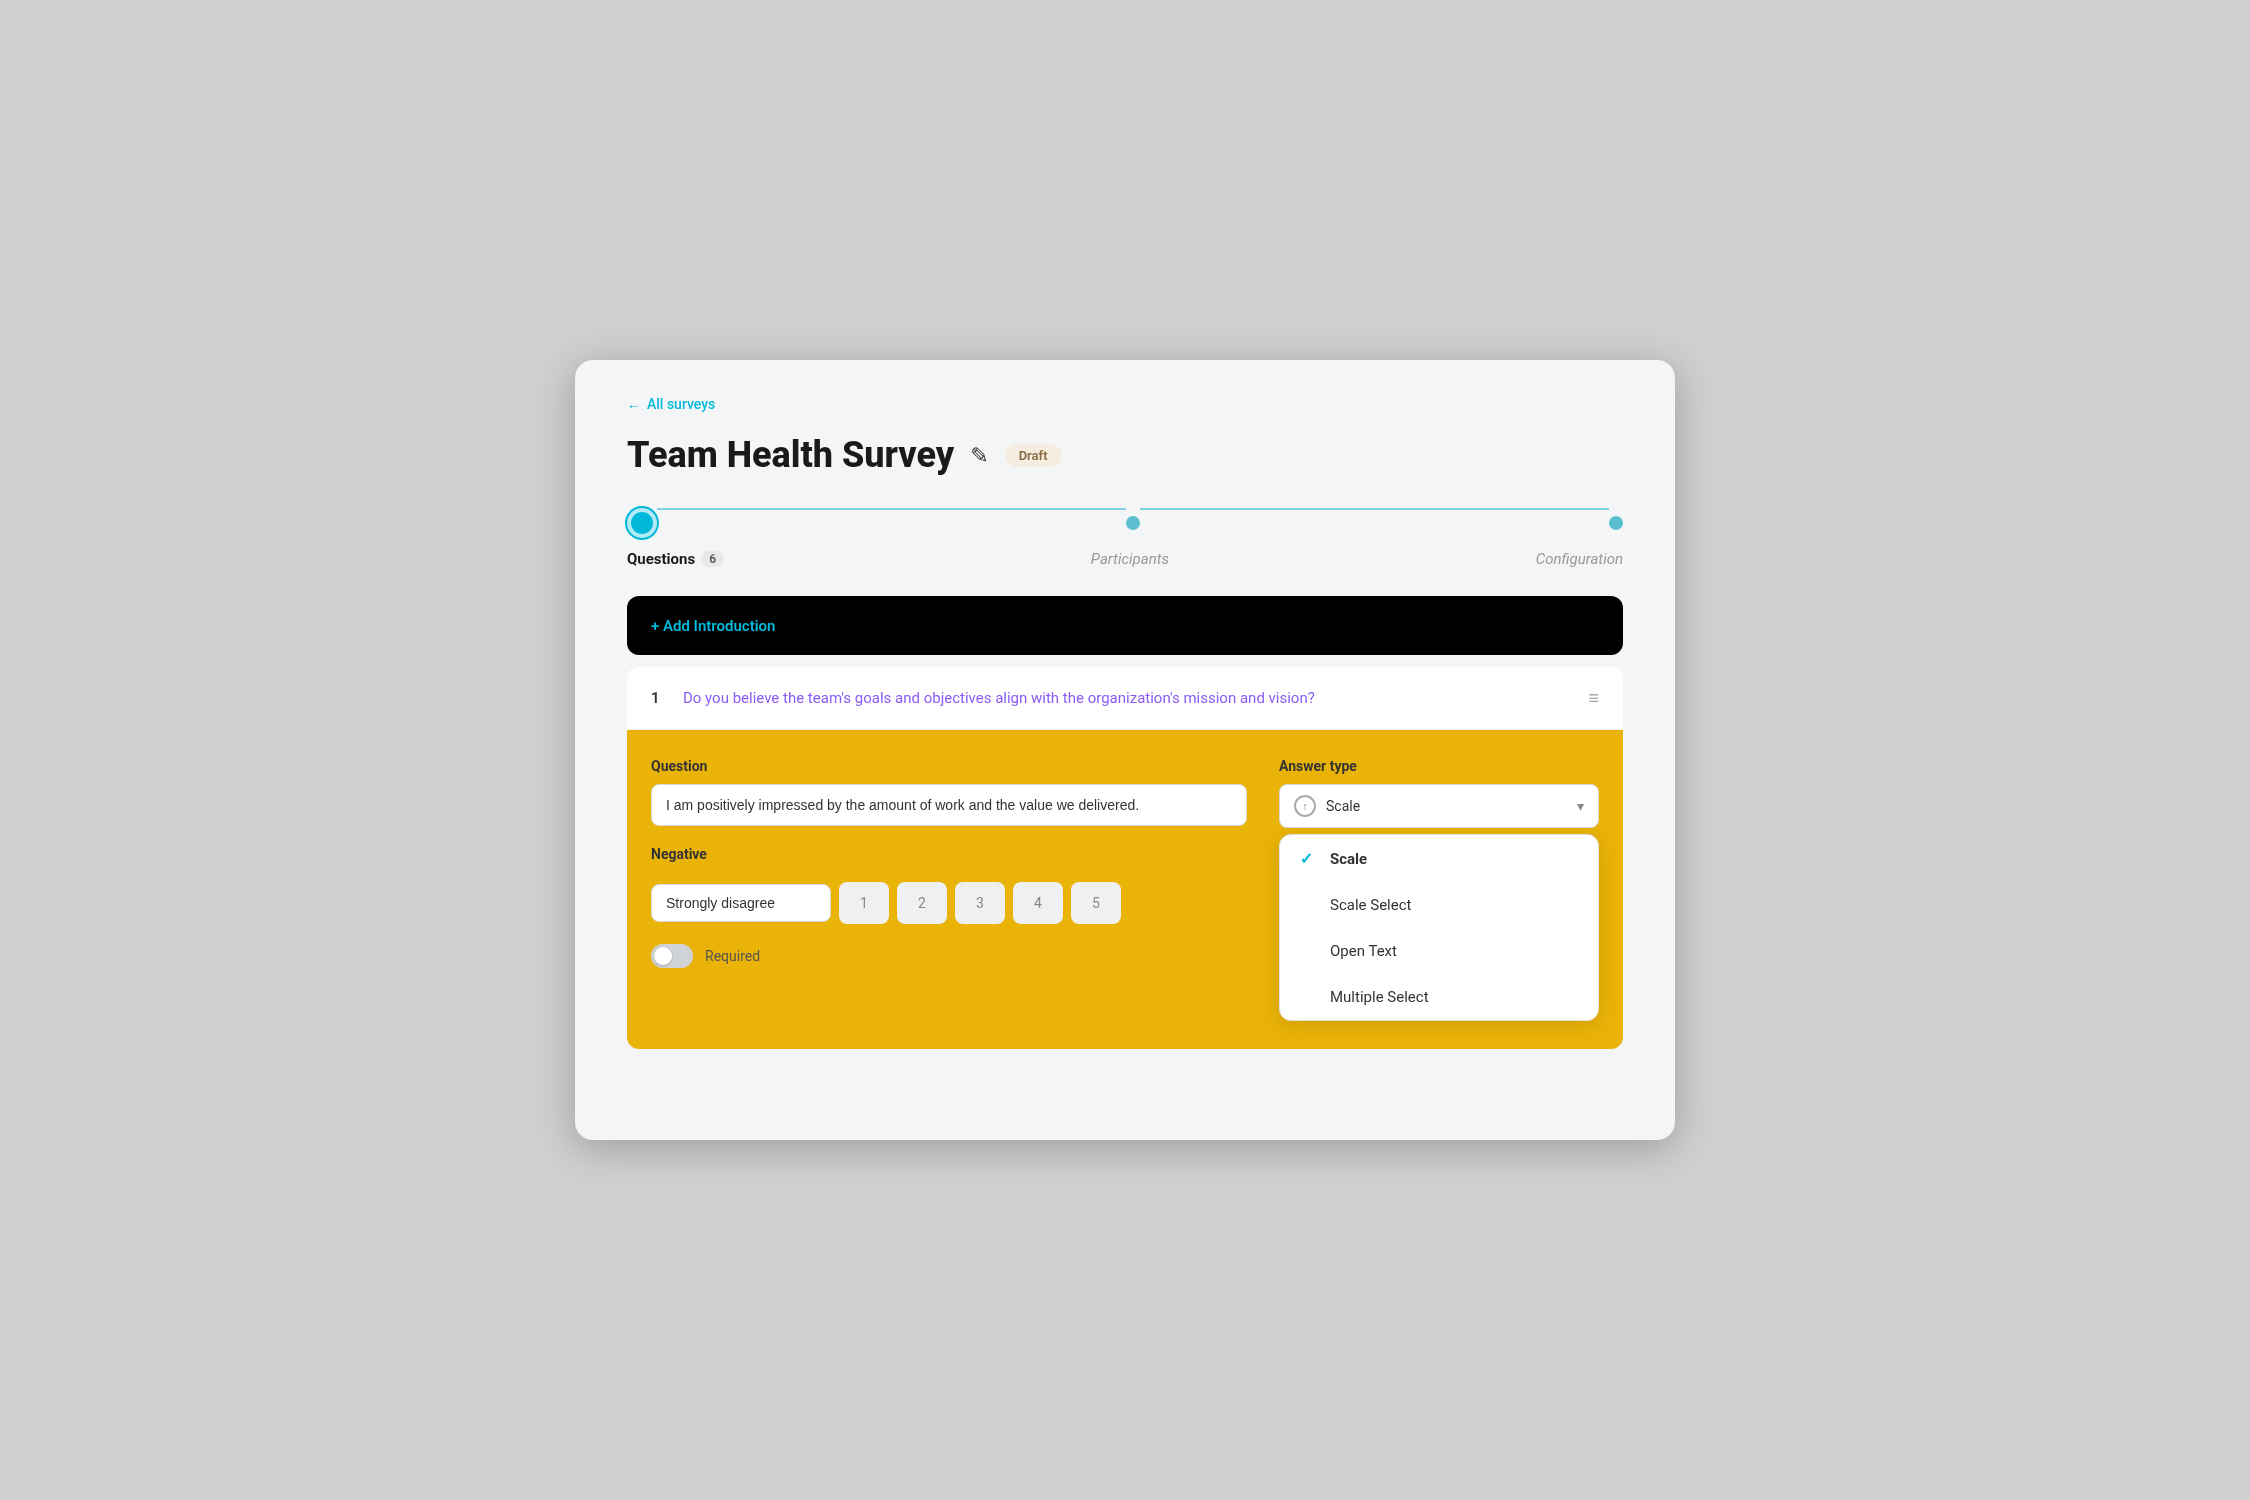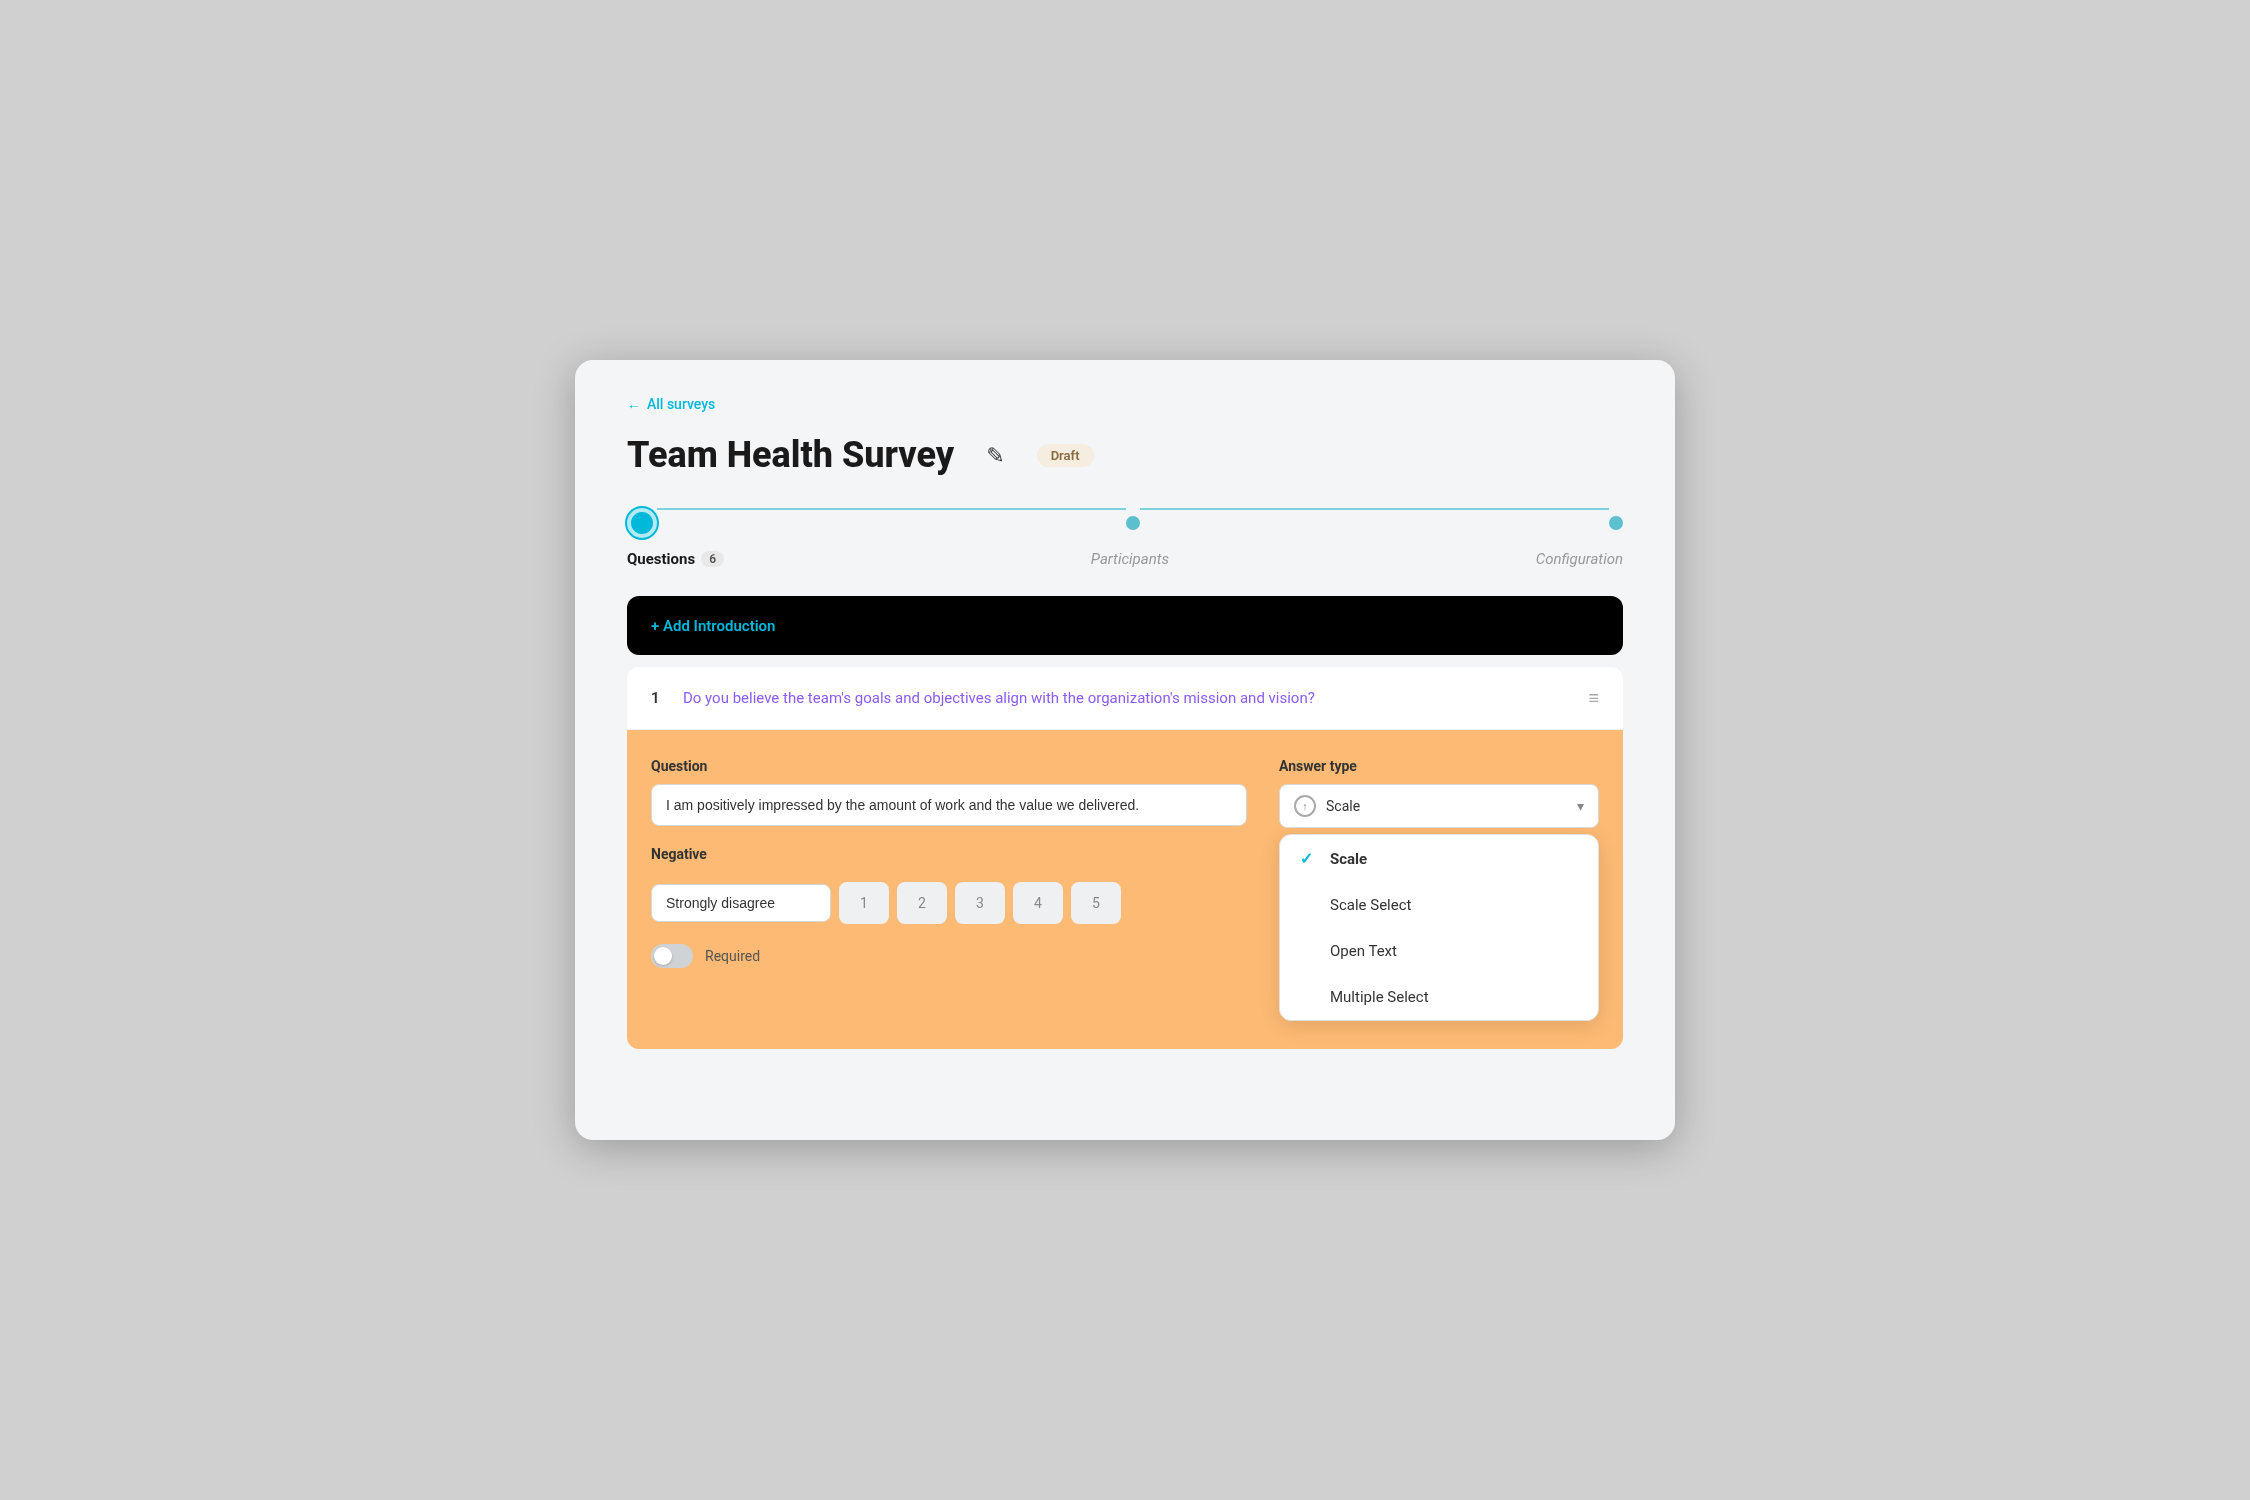--- a/index.html
+++ b/index.html
@@ -32,21 +32,21 @@
       font-size: 14px;
       font-weight: 500;
       text-decoration: none;
       margin-bottom: 22px;
       cursor: pointer;
     }
 
     .header-row {
       display: flex;
       align-items: center;
-      gap: 32px;
+      gap: 16px;
       margin-bottom: 32px;
     }
 
     .survey-title {
       font-size: 36px;
       font-weight: 800;
       color: #1a1a1a;
     }
 
     .edit-icon {
@@ -132,21 +132,21 @@
       flex: 1;
     }
 
     .menu-icon {
       color: #aaa;
       font-size: 18px;
       cursor: pointer;
     }
 
     .question-body-card {
-      background: #fdba74;
+      background: #eab308;
       border-radius: 0 0 12px 12px;
       padding: 28px 24px;
     }
 
     .two-col {
       display: grid;
       grid-template-columns: 1fr 320px;
       gap: 32px;
     }
 

